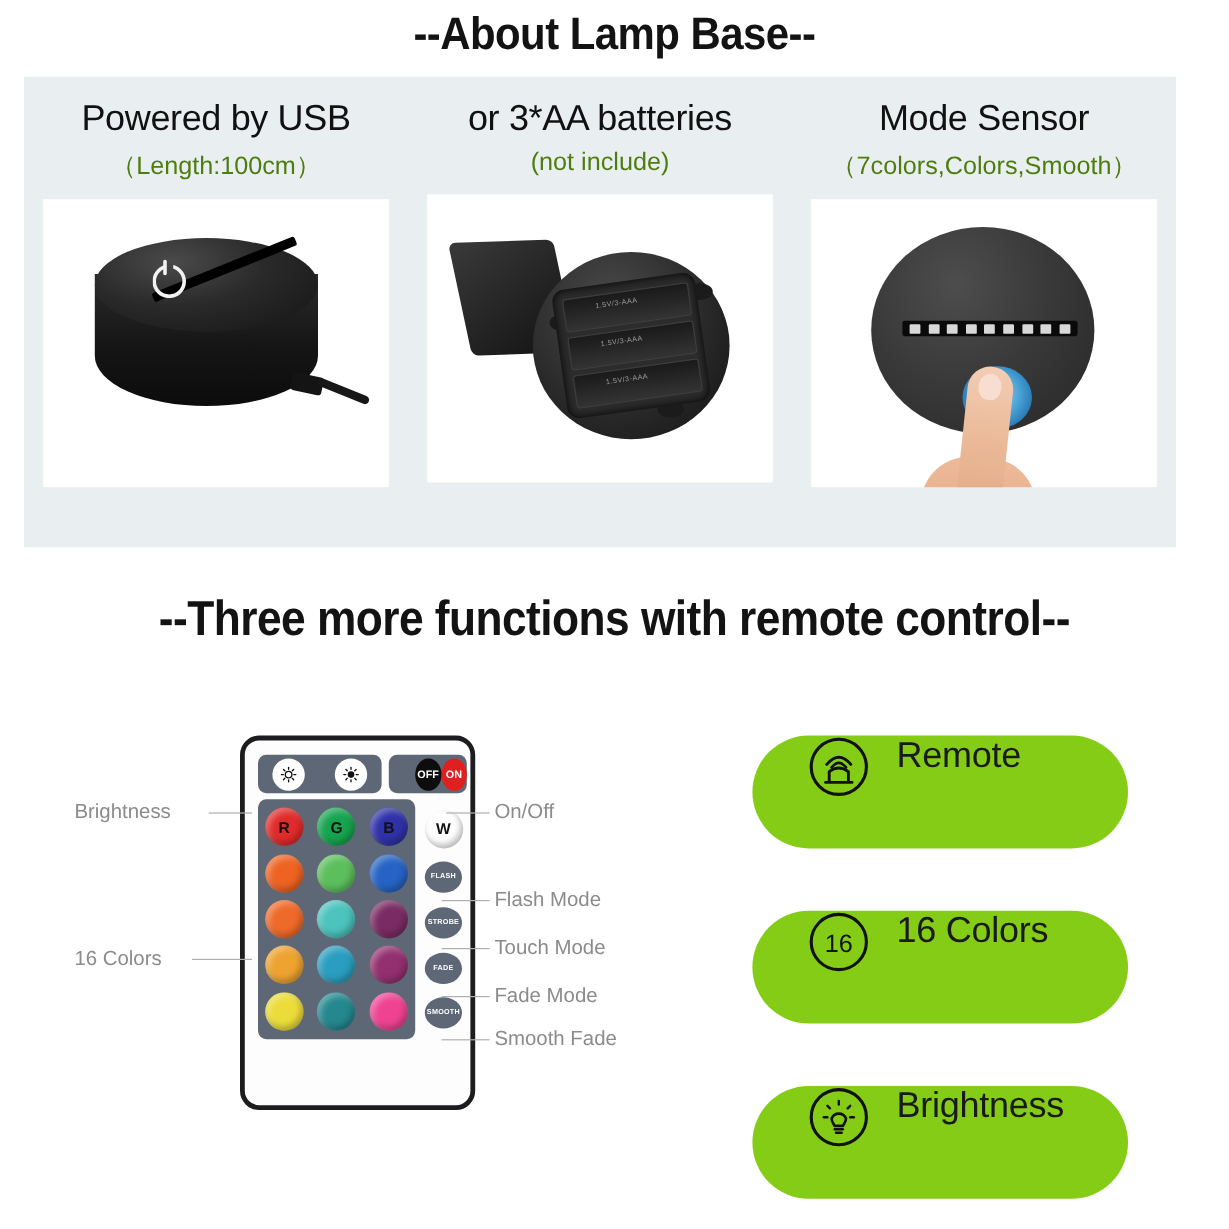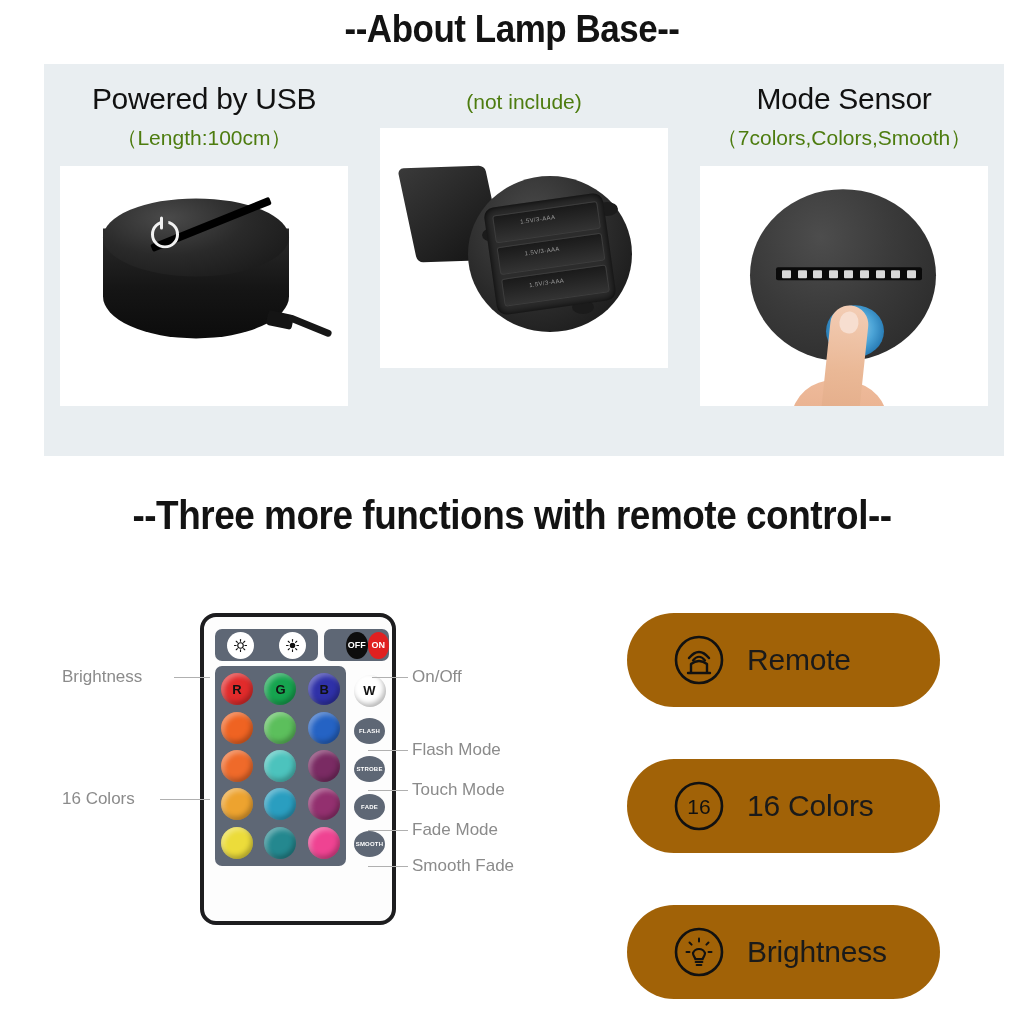--- a/index.html
+++ b/index.html
@@ -15,21 +15,21 @@
   .heading{
     position:absolute;left:0;width:1024px;text-align:center;
     font-weight:700;color:#131313;white-space:nowrap;
     letter-spacing:-0.5px;
   }
   #title-about{top:8px;font-size:38px;transform:scaleX(0.92);}
   #title-remote{top:492px;font-size:41px;transform:scaleX(0.9);}
 
   
   .cards{position:absolute;top:64px;left:20px;width:984px;height:392px;
-         display:flex;justify-content:flex-end;}
+         display:flex;justify-content:flex-start;}
   .card{
     width:320px;height:392px;background:#e9eef1;
     display:flex;flex-direction:column;align-items:center;
     box-sizing:border-box;padding-top:18px;
   }
   .card-title{font-size:30px;font-weight:400;color:#111;letter-spacing:-0.3px;white-space:nowrap;}
   .card-sub{font-size:21px;font-weight:400;color:#4d7c0f;margin-top:8px;white-space:nowrap;}
   .card-img{
     width:288px;height:240px;background:#fff;margin-top:14px;
     position:relative;overflow:hidden;
@@ -153,22 +153,22 @@
             color:#ffffff;font-size:6px;font-weight:700;letter-spacing:.2px;
             display:flex;align-items:center;justify-content:center;}
 
   
   .callout{position:absolute;font-size:17px;color:#8b8b8b;white-space:nowrap;}
   .leader{position:absolute;height:1px;background:#b0b0b0;}
 
   
   .pills{position:absolute;left:627px;top:613px;width:313px;}
   .pill{
-    width:313px;height:94px;background:#a16207;border-radius:47px;
-    display:flex;align-items:center;margin-bottom:52px;box-sizing:border-box;padding-left:46px;
+    width:313px;height:94px;background:#84cc16;border-radius:47px;
+    display:flex;margin-bottom:52px;box-sizing:border-box;padding-left:46px;
   }
   .pill-icon{width:52px;height:52px;flex:0 0 52px;position:relative;}
   .pill-label{font-size:30px;color:#1a1a1a;margin-left:22px;letter-spacing:-0.2px;}
 </style>
 </head>
 <body>
 
 <div class="heading" id="title-about">--About Lamp Base--</div>
 
 <div class="cards">
@@ -184,20 +184,21 @@
           <div class="pwr-icon"></div>
           <div class="pwr-bar"></div>
         </div>
         <div class="usb-plug"></div>
         <div class="usb-cable"></div>
       </div>
     </div>
   </div>
 
   <div class="card">
+    <div class="card-title">or 3*AA batteries</div>
     <div class="card-sub">(not include)</div>
     <div class="card-img">
       <div class="batt-wrap">
         <div class="batt-lid"></div>
         <div class="batt-disc">
           <div class="batt-foot" style="left:14px;top:52px;"></div>
           <div class="batt-foot" style="left:128px;top:26px;"></div>
           <div class="batt-foot" style="left:104px;top:124px;"></div>
           <div class="batt-inner">
             <div class="batt-slot s1">

